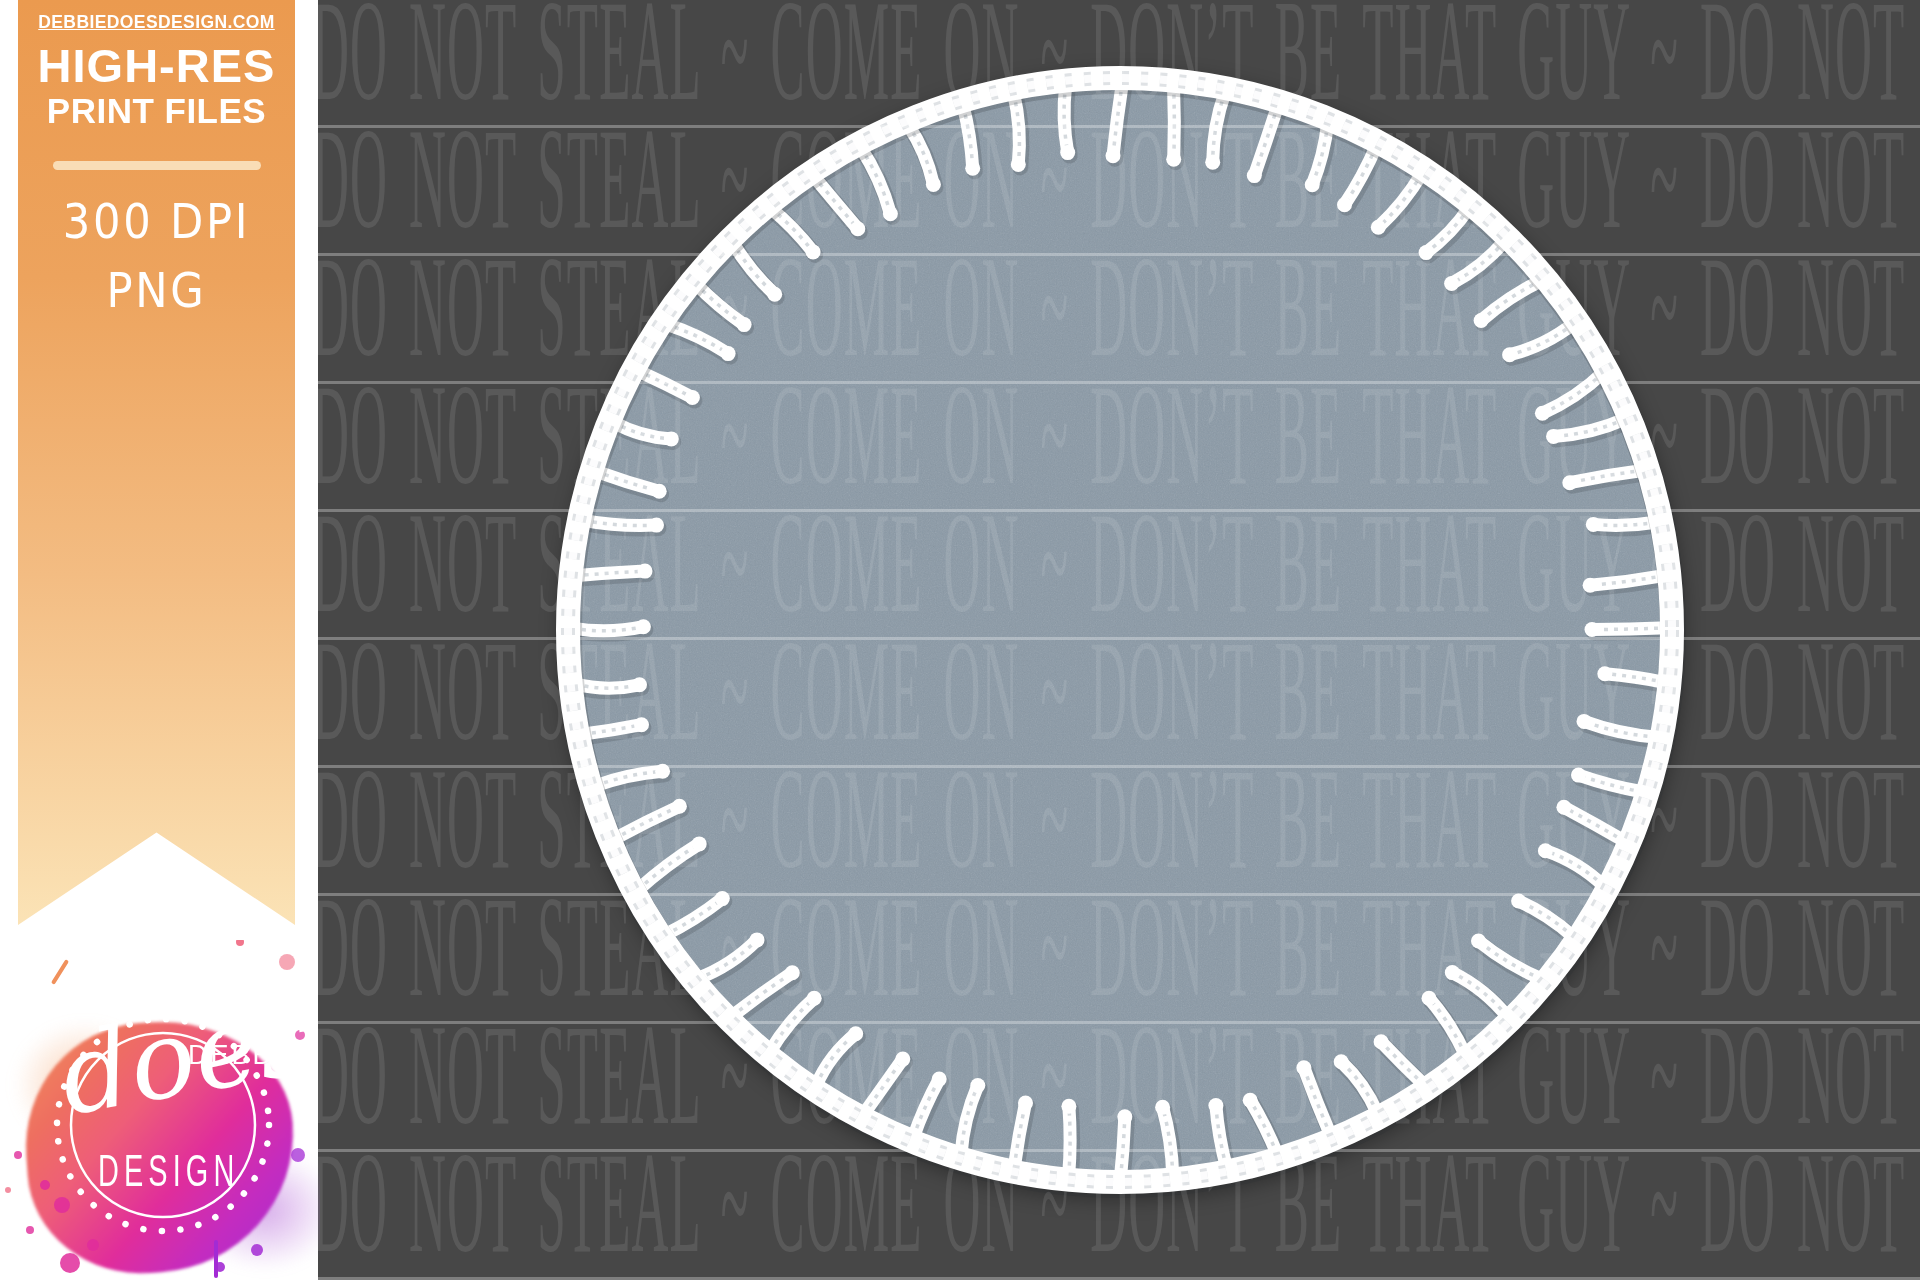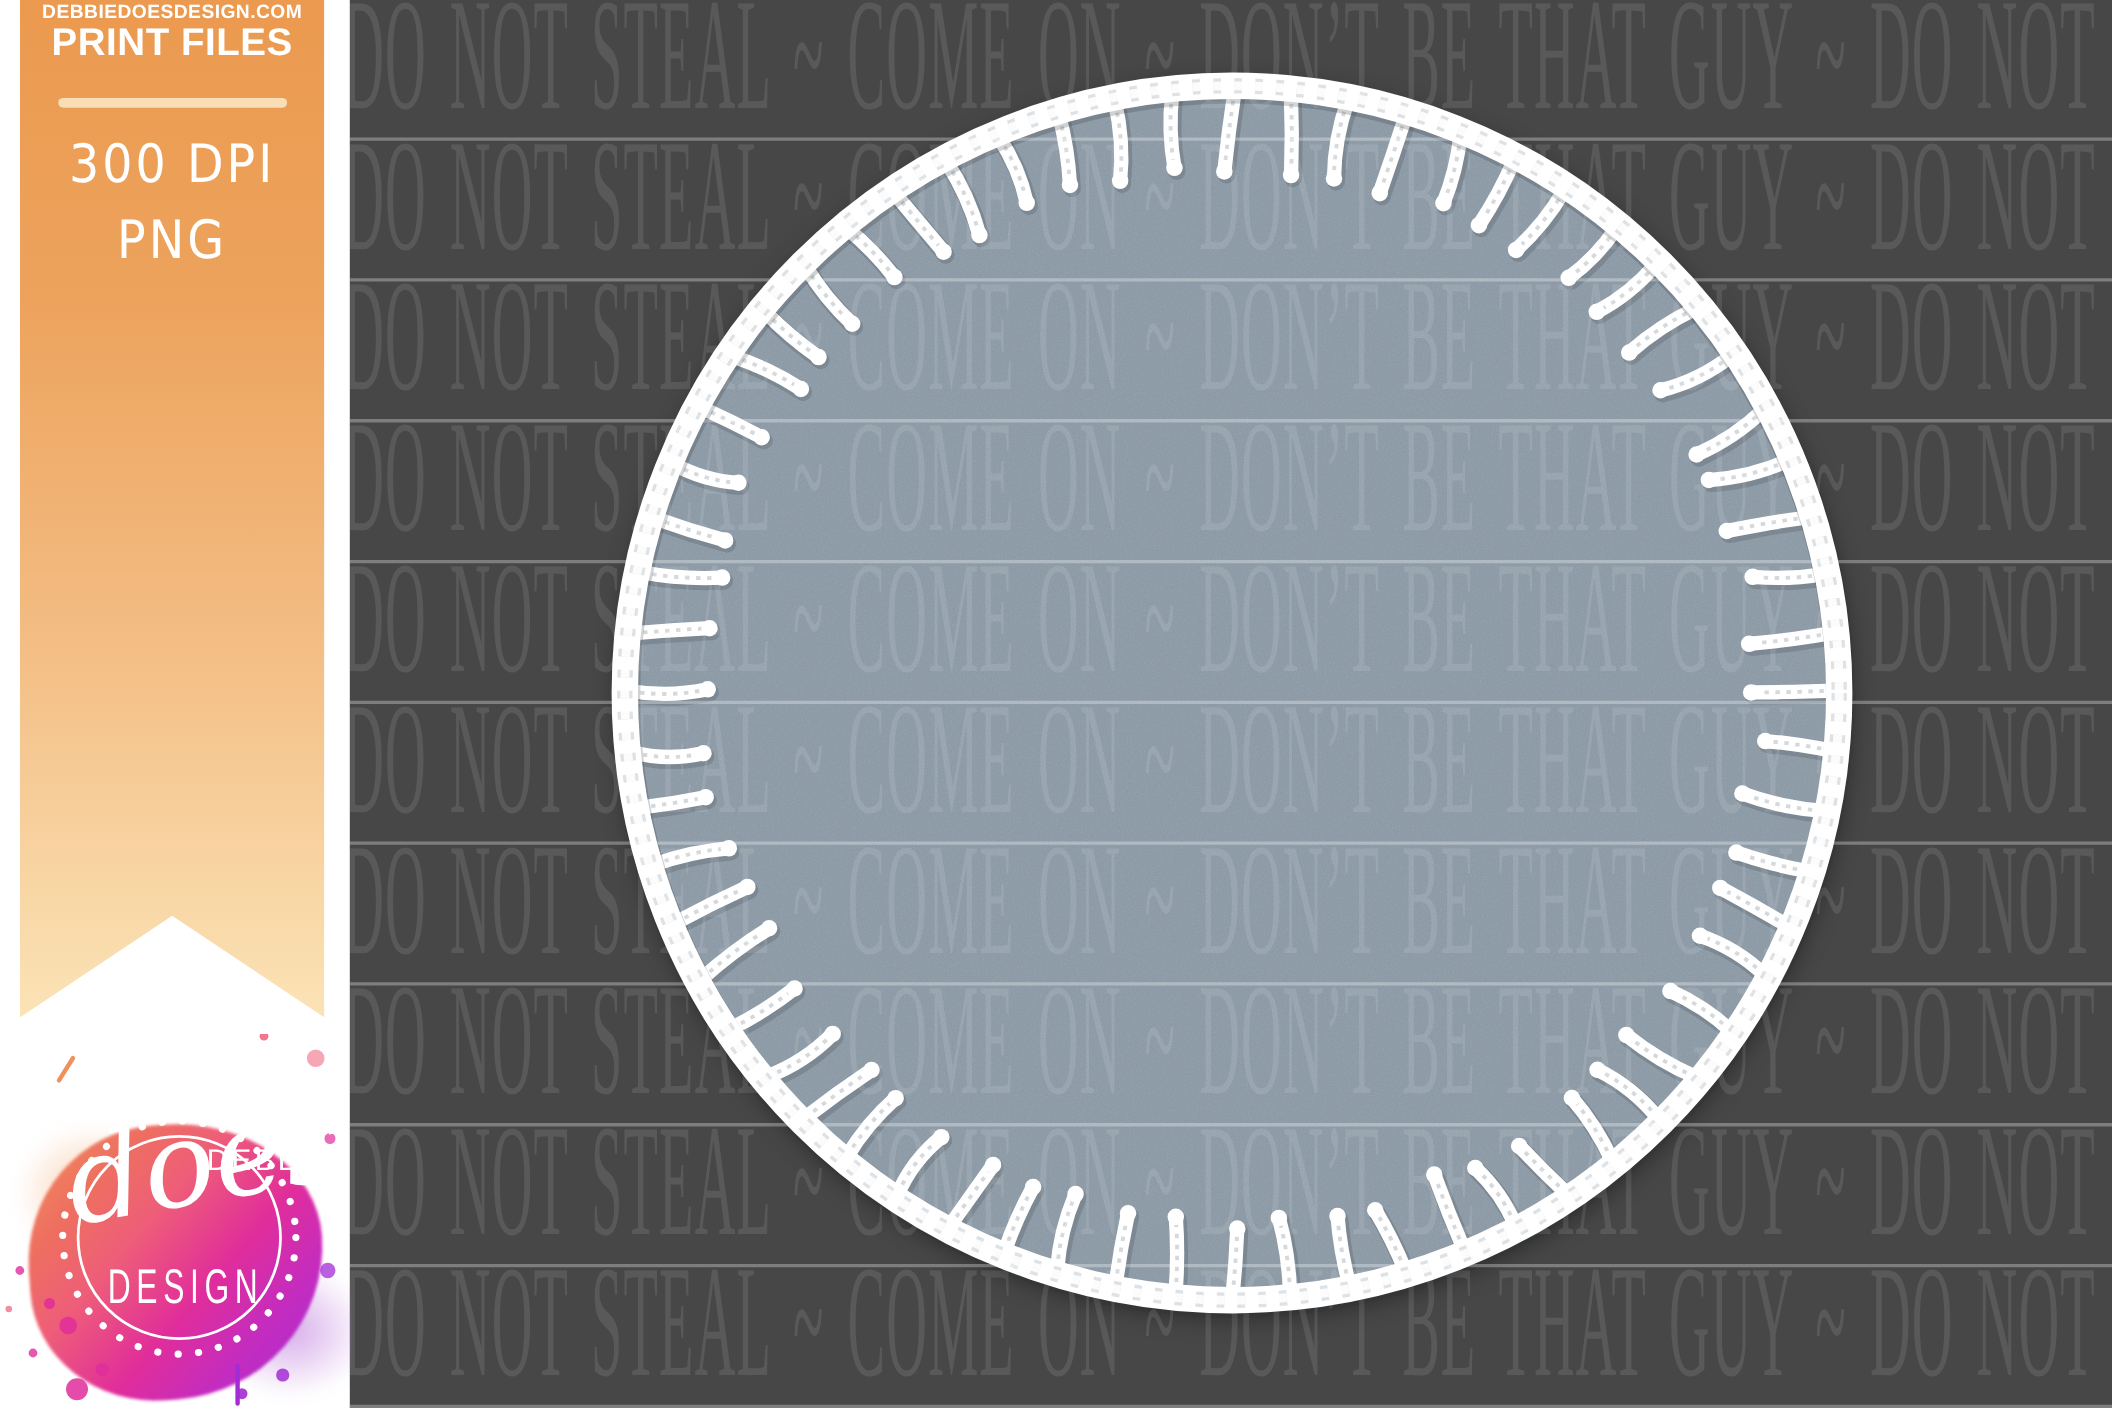--- a/index.html
+++ b/index.html
@@ -41,21 +41,21 @@
   }
 
   
   .banner{
     position:absolute;left:18px;top:0;width:277px;height:925px;
     background:linear-gradient(180deg,#eb9a4f 0%,#eda35d 30%,#f3bc82 62%,#fbe3b6 100%);
     clip-path:polygon(0 0,100% 0,100% 100%,50% 90%,0 100%);
     text-align:center;color:#ffffff;
   }
   .banner-site{
-    padding-top:0;font-size:17.5px;font-weight:bold;letter-spacing:0.4px;
+    padding-top:12px;font-size:17.5px;font-weight:bold;letter-spacing:0.4px;text-decoration:underline;
   }
   .banner-headline{
     margin-top:5px;font-size:47px;font-weight:bold;letter-spacing:1px;
   }
   .banner-sub{
     margin-top:-2px;font-size:35px;font-weight:bold;letter-spacing:0.5px;
   }
   .banner-divider{
     margin:30px auto 0 auto;width:208px;height:9px;border-radius:5px;
     background:#f9ddb6;
@@ -413,20 +413,21 @@
           <span class="wm-text" style="color: rgba(255, 255, 255, 0.1);">DO NOT STEAL ~ COME ON ~ DON’T BE THAT GUY ~ DO NOT STEAL</span>
         </div>
         <div class="wm-row" style="border-bottom-color: rgba(255, 255, 255, 0.3);">
           <span class="wm-text" style="color: rgba(255, 255, 255, 0.1);">DO NOT STEAL ~ COME ON ~ DON’T BE THAT GUY ~ DO NOT STEAL</span>
         </div>
       </div>
   </div>
 
   <div class="banner">
     <div class="banner-site">DEBBIEDOESDESIGN.COM</div>
+    <div class="banner-headline">HIGH-RES</div>
     <div class="banner-sub">PRINT FILES</div>
     <div class="banner-divider"></div>
     <div class="banner-spec">300 DPI</div>
     <div class="banner-spec banner-spec2">PNG</div>
   </div>
 
   <div class="logo">
     <div class="logo-wash wash-orange"></div>
     <div class="logo-wash wash-purple"></div>
     <div class="logo-blob"></div>

